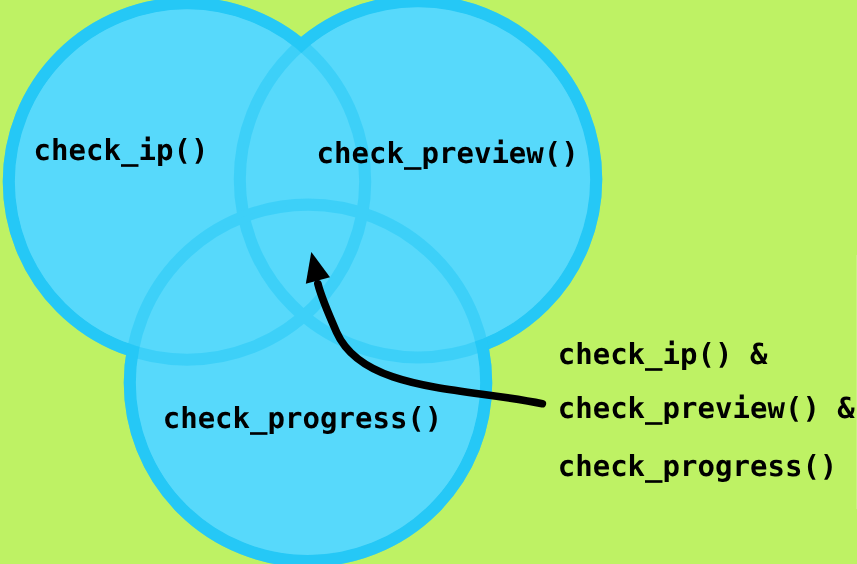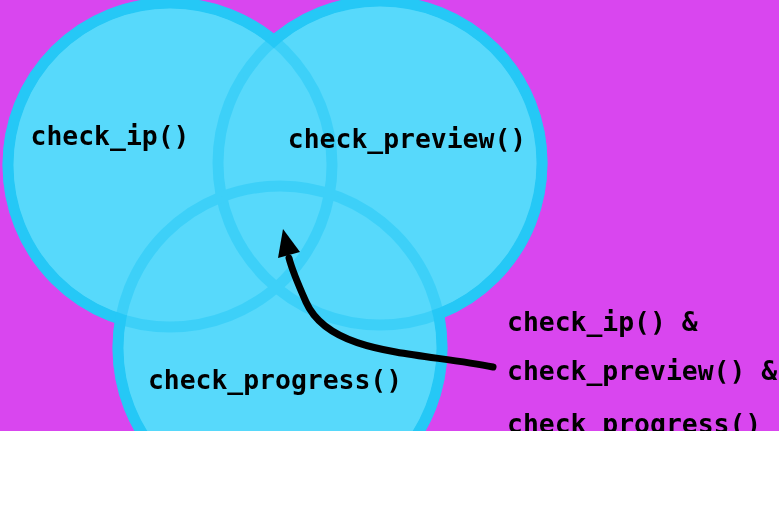--- a/index.html
+++ b/index.html
@@ -3,22 +3,22 @@
 <meta charset="utf-8">
 <style>
   html, body {
     margin: 0;
     padding: 0;
     background: #ffffff;
   }
   .canvas {
     position: relative;
     width: 779px;
-    height: 431px;
-    background: #d946ef;
+    height: 513px;
+    background: #bef264;
     overflow: hidden;
   }
   svg { display: block; }
   .venn-label {
     font-family: "DejaVu Sans Mono", "Liberation Mono", monospace;
     font-size: 26.4px;
     font-weight: bold;
   }
 </style>
 </head>

